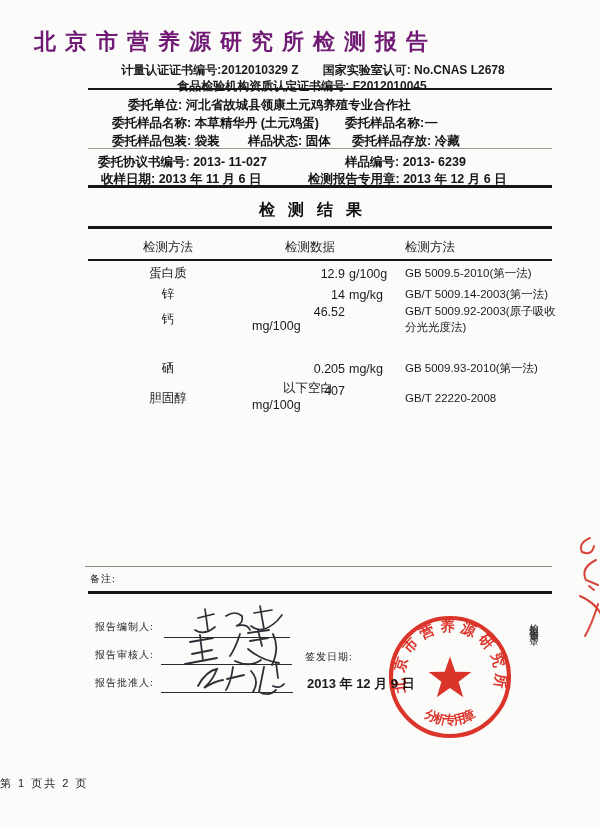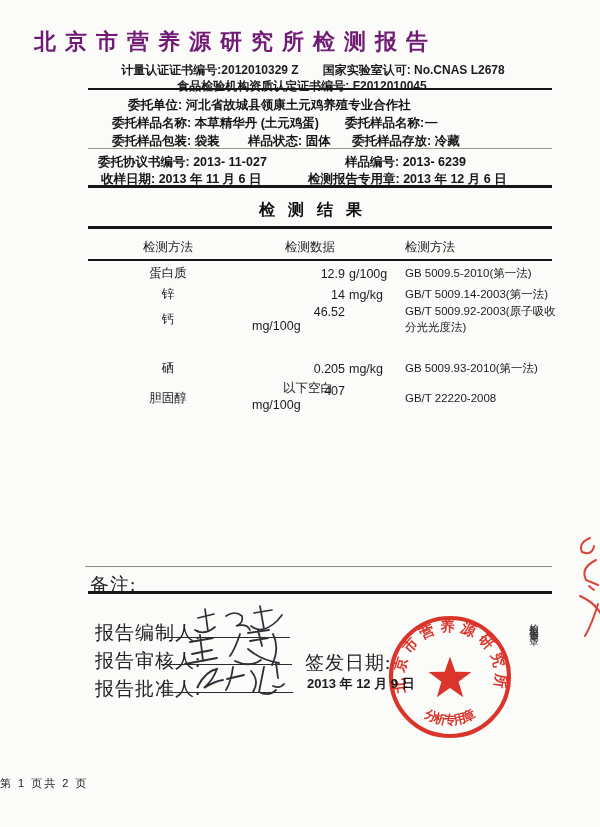--- a/index.html
+++ b/index.html
@@ -41,21 +41,21 @@
     align-items:center;
     font-size:12.5px;
   }
   .thead { font-size:12.5px; }
   .c1 { text-align:center; }
   .c2 .num { display:inline-block; width:97px; text-align:right; }
   .c2 .unit { margin-left:4px; }
   .c3 { font-size:11.5px; line-height:1.4; padding-left:12px; white-space:normal; }
   .h2 { padding-left:37px; }
   .h3 { padding-left:12px; }
-  .serif-label { font-family:"Liberation Serif", serif; font-size:19px; letter-spacing:1px; color:#222; }
+  .serif-label { font-family:"Liberation Serif", serif; font-size:10px; letter-spacing:1px; color:#222; }
   .sig-line { position:absolute; height:1.3px; background:#2b2b2b; }
   .date-text { font-size:13px; font-weight:bold; }
   .side-note {
     top:616px; left:527px;
     writing-mode:vertical-rl;
     font-size:9.5px; letter-spacing:2px; color:#2c2c2c;
   }
   .footer {
     top:776px; left:0; width:600px; 
     font-size:11px; letter-spacing:2px; color:#222;

